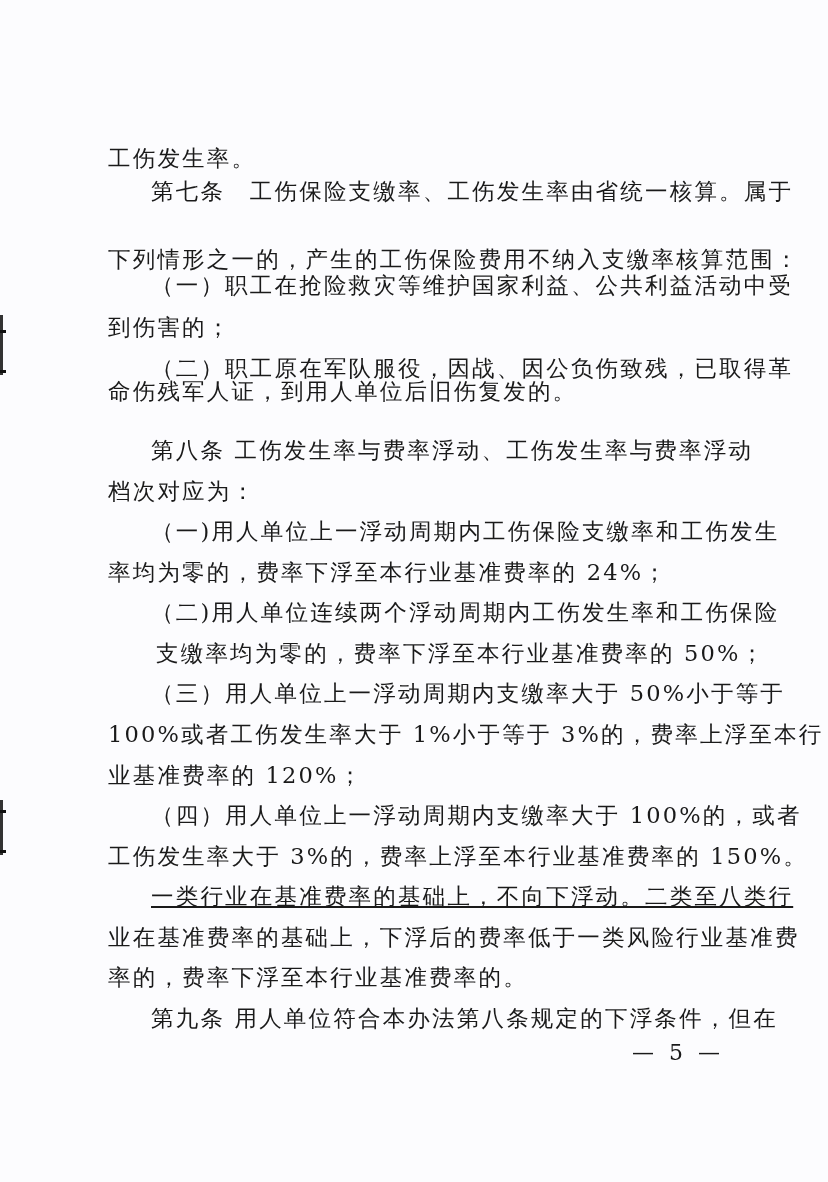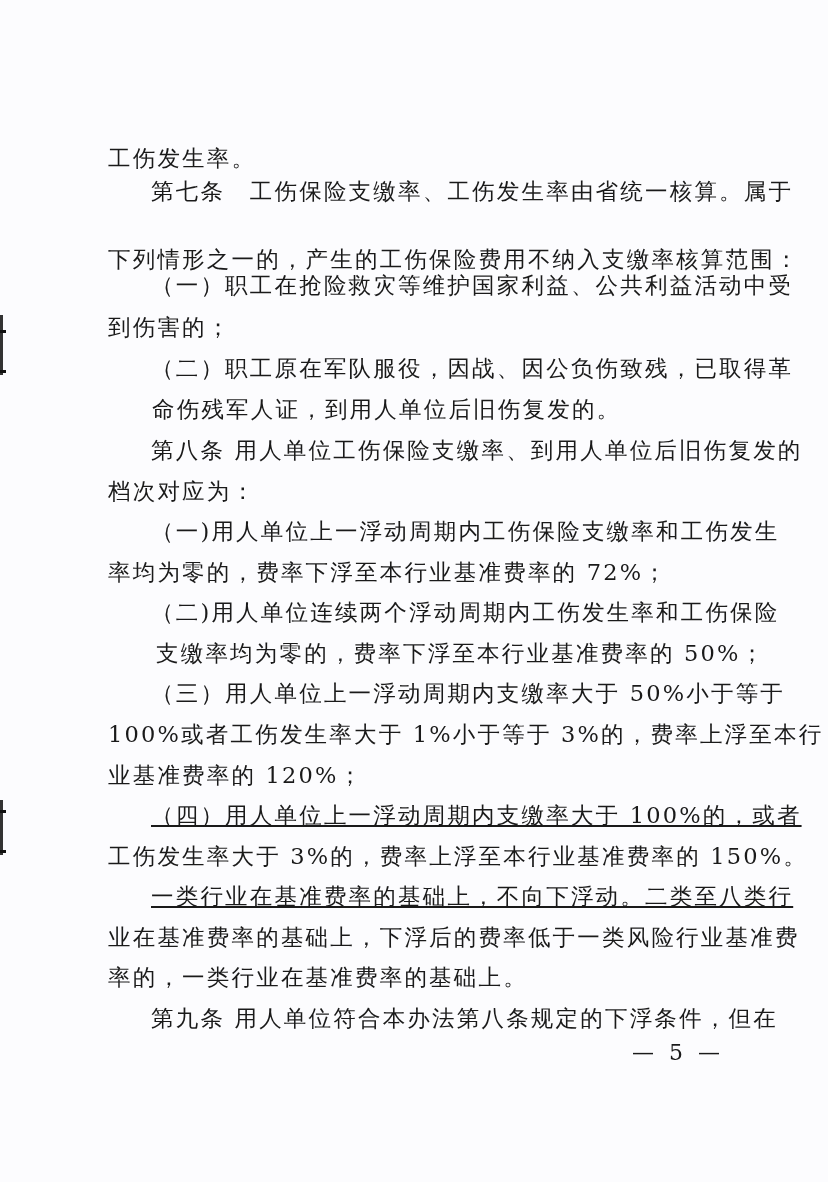--- a/index.html
+++ b/index.html
@@ -67,32 +67,32 @@
   <div class="edge-mark" style="top:810px;"></div>
   <div class="edge-mark" style="top:850px;"></div>
 
   <div id="text-body">
       <div class="line" style="top: 143px;">工伤发生率。</div>
       <div class="line indent" style="top: 176px;">第七条　工伤保险支缴率、工伤发生率由省统一核算。属于</div>
       <div class="line" style="top: 244px;">下列情形之一的，产生的工伤保险费用不纳入支缴率核算范围：</div>
       <div class="line indent" style="top: 270px;">（一）职工在抢险救灾等维护国家利益、公共利益活动中受</div>
       <div class="line" style="top: 312px;">到伤害的；</div>
       <div class="line indent" style="top: 353px;">（二）职工原在军队服役，因战、因公负伤致残，已取得革</div>
-      <div class="line" style="top: 394px; margin-left: 44px;">命伤残军人证，到用人单位后旧伤复发的。</div>
-      <div class="line indent" style="top: 435px;">第八条 用人单位工伤保险支缴率、到用人单位后旧伤复发的</div>
+      <div class="line" style="top: 376px;">命伤残军人证，到用人单位后旧伤复发的。</div>
+      <div class="line indent" style="top: 435px;">第八条 工伤发生率与费率浮动、工伤发生率与费率浮动</div>
       <div class="line" style="top: 476px;">档次对应为：</div>
       <div class="line indent" style="top: 516px;">（一)用人单位上一浮动周期内工伤保险支缴率和工伤发生</div>
-      <div class="line" style="top: 557px;">率均为零的，费率下浮至本行业基准费率的 72%；</div>
+      <div class="line" style="top: 557px;">率均为零的，费率下浮至本行业基准费率的 24%；</div>
       <div class="line indent" style="top: 597px;">（二)用人单位连续两个浮动周期内工伤发生率和工伤保险</div>
       <div class="line" style="top: 638px; margin-left: 48px;">支缴率均为零的，费率下浮至本行业基准费率的 50%；</div>
       <div class="line indent" style="top: 678px;">（三）用人单位上一浮动周期内支缴率大于 50%小于等于</div>
       <div class="line" style="top: 719px;">100%或者工伤发生率大于 1%小于等于 3%的，费率上浮至本行</div>
       <div class="line" style="top: 760px;">业基准费率的 120%；</div>
-      <div class="line indent" style="top: 800px; text-decoration: underline;">（四）用人单位上一浮动周期内支缴率大于 100%的，或者</div>
+      <div class="line indent" style="top: 800px;">（四）用人单位上一浮动周期内支缴率大于 100%的，或者</div>
       <div class="line" style="top: 841px;">工伤发生率大于 3%的，费率上浮至本行业基准费率的 150%。</div>
       <div class="line indent" style="top: 881px; text-decoration: underline;">一类行业在基准费率的基础上，不向下浮动。二类至八类行</div>
       <div class="line" style="top: 922px;">业在基准费率的基础上，下浮后的费率低于一类风险行业基准费</div>
-      <div class="line" style="top: 962px;">率的，一类行业在基准费率的基础上。</div>
+      <div class="line" style="top: 962px;">率的，费率下浮至本行业基准费率的。</div>
       <div class="line indent" style="top: 1003px;">第九条 用人单位符合本办法第八条规定的下浮条件，但在</div>
     </div>
 
   <div class="pagenum">— 5 —</div>
 </div>
 
 </body></html>

